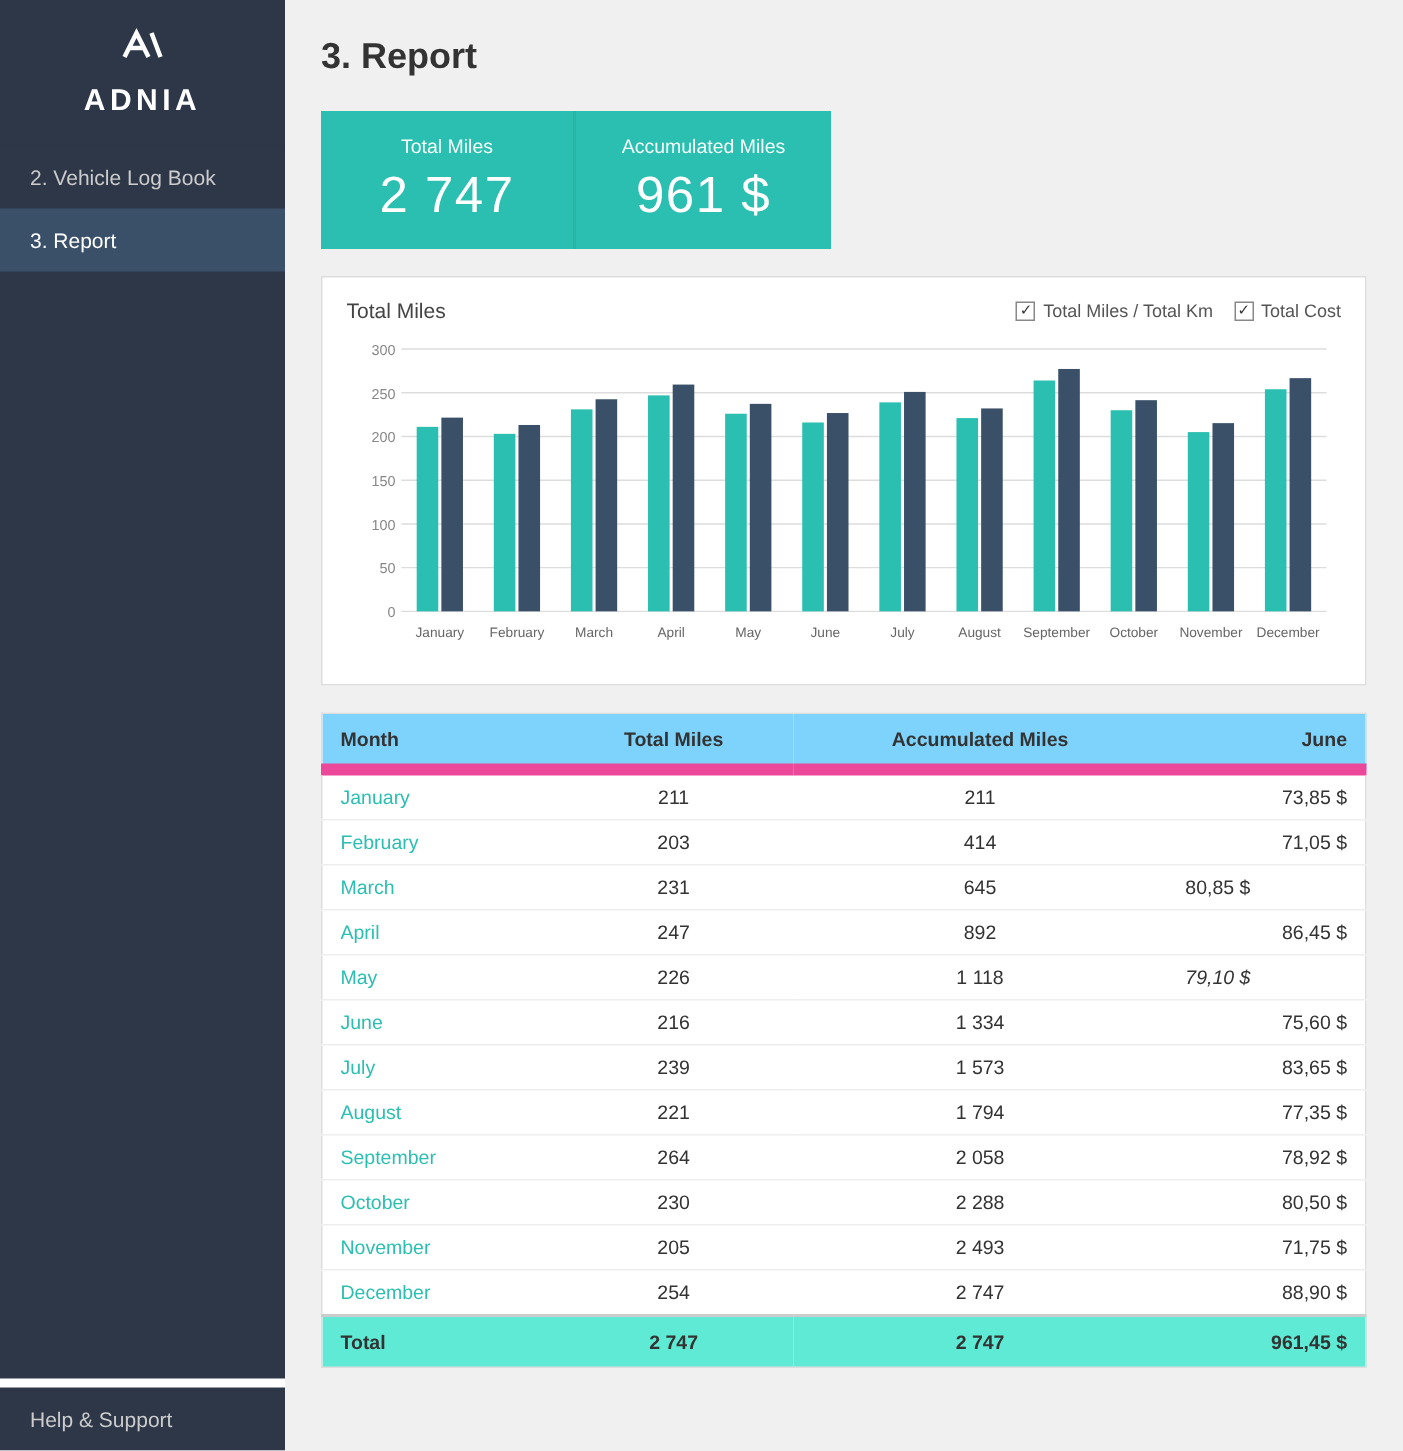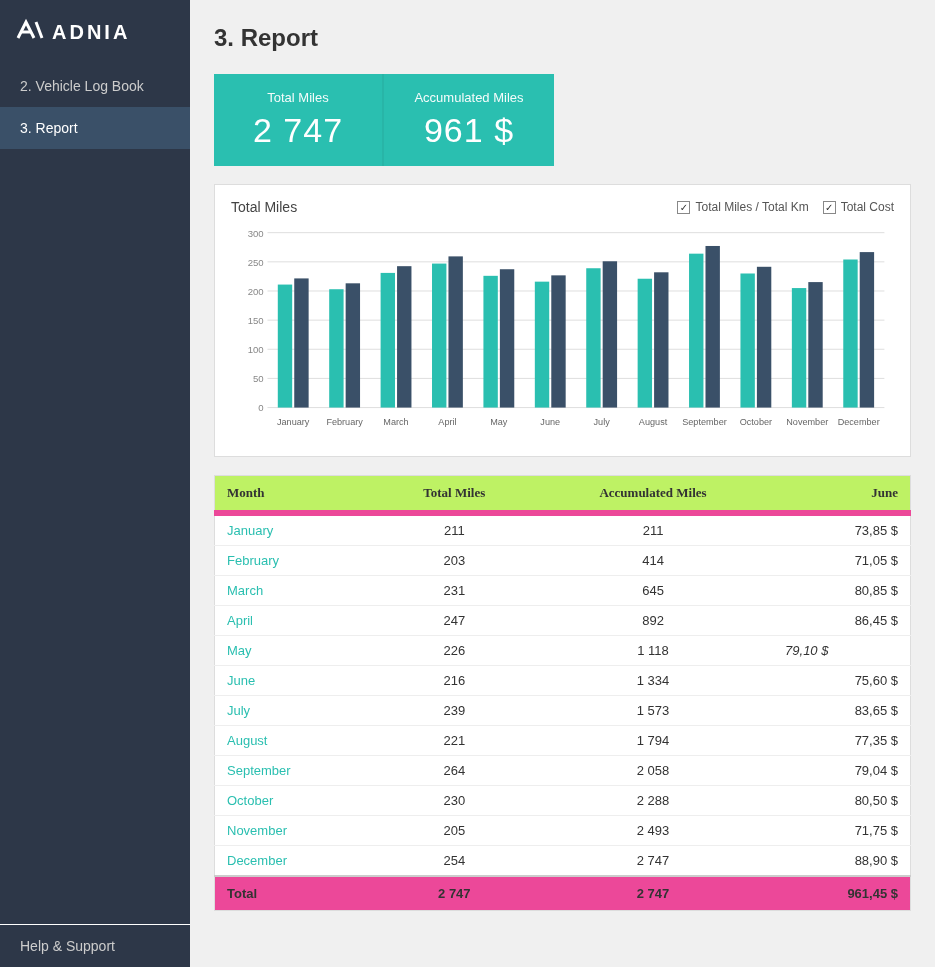--- a/index.html
+++ b/index.html
@@ -14,20 +14,21 @@
       display: flex;
       flex-direction: column;
       height: 100%;
     }
     #logo-area {
       padding: 18px 16px 18px 16px;
       display: flex;
       align-items: center;
       gap: 8px;
       background: #2d3748;
+      flex-direction: column;
     }
     #logo-icon {
       color: #fff;
       font-size: 22px;
       font-weight: bold;
       letter-spacing: -2px;
     }
     #logo-text {
       color: #fff;
       font-size: 22px;
@@ -40,21 +41,21 @@
       font-size: 14px;
       cursor: pointer;
     }
     .nav-item.active { background: #3a5068; color: #fff; }
     .nav-spacer { flex: 1; }
     .nav-help {
       padding: 13px 20px;
       color: #ccc;
       font-size: 14px;
       cursor: pointer;
-      border-top: 1px solid #ffffff;
+      border-top: 6px solid #ffffff;
     }
 
     
     #main {
       flex: 1;
       background: #f0f0f0;
       padding: 24px 24px 16px 24px;
       overflow-y: auto;
       display: flex;
       flex-direction: column;
@@ -144,27 +145,26 @@
 
     
     #data-table {
       background: #fff;
       border: 1px solid #ddd;
       border-collapse: collapse;
       width: 100%;
       font-size: 13px;
     }
     #data-table thead tr th {
-      background: #bef264;
+      background: #7dd3fc;
       padding: 9px 12px;
       text-align: left;
       font-weight: bold;
       color: #333;
-      border-bottom: 6px solid #ec4899;
-      font-family: Liberation Serif, serif;
+      border-bottom: 8px solid #ec4899;
     }
     #data-table thead tr th:not(:first-child) {
       text-align: center;
     }
     #data-table thead tr th:last-child {
       text-align: right;
     }
     #data-table tbody tr td {
       padding: 7px 12px;
       border-bottom: 1px solid #eee;
@@ -177,21 +177,21 @@
       text-align: center;
     }
     #data-table tbody tr td:last-child {
       text-align: right;
       color: #333;
     }
     #data-table tfoot tr td {
       padding: 9px 12px;
       font-weight: bold;
       border-top: 2px solid #ccc;
-      background: #ec4899;
+      background: #5eead4;
       color: #333;
     }
     #data-table tfoot tr td:not(:first-child) {
       text-align: center;
     }
     #data-table tfoot tr td:last-child {
       text-align: right;
     }
   </style>
 </head>
@@ -321,21 +321,21 @@
         <tr>
     <td>February</td>
     <td>203</td>
     <td>414</td>
     <td style="">71,05 $</td>
   </tr>
         <tr>
     <td>March</td>
     <td>231</td>
     <td>645</td>
-    <td style="text-align:right;">80,85 $</td>
+    <td style="text-align:left;">80,85 $</td>
   </tr>
         <tr>
     <td>April</td>
     <td>247</td>
     <td>892</td>
     <td style="text-align:right;">86,45 $</td>
   </tr>
         <tr>
     <td>May</td>
     <td>226</td>
@@ -357,21 +357,21 @@
         <tr>
     <td>August</td>
     <td>221</td>
     <td>1 794</td>
     <td style="text-align:right;">77,35 $</td>
   </tr>
         <tr>
     <td>September</td>
     <td>264</td>
     <td>2 058</td>
-    <td style="text-align:right;">79,04 $</td>
+    <td style="text-align:right;">78,92 $</td>
   </tr>
         <tr>
     <td>October</td>
     <td>230</td>
     <td>2 288</td>
     <td style="text-align:right;">80,50 $</td>
   </tr>
         <tr>
     <td>November</td>
     <td>205</td>

